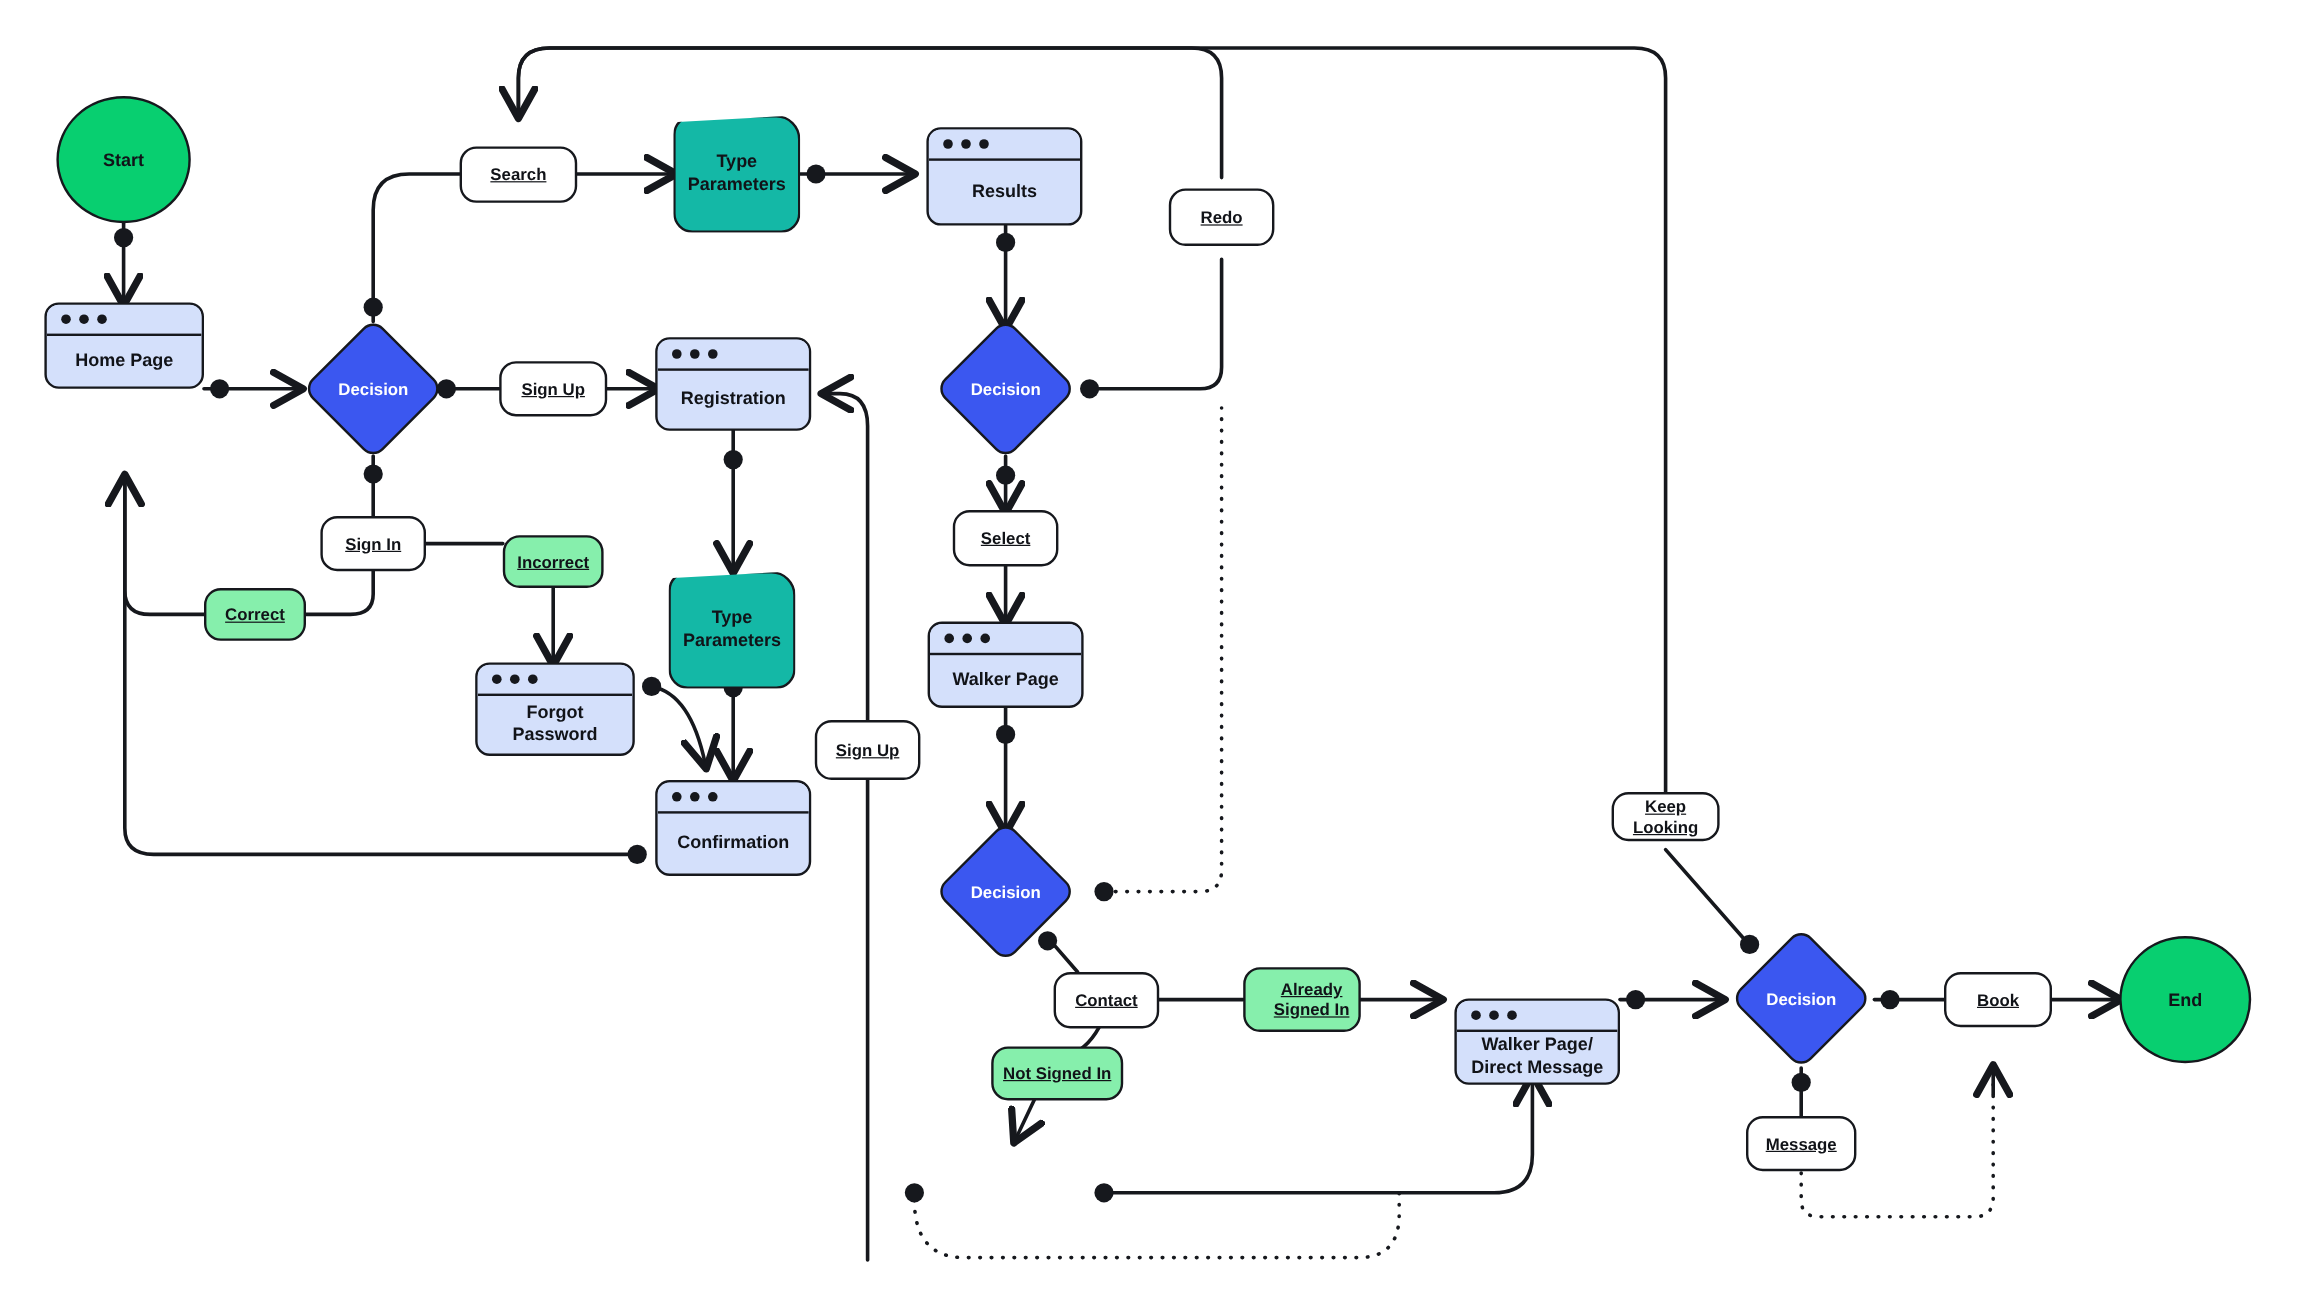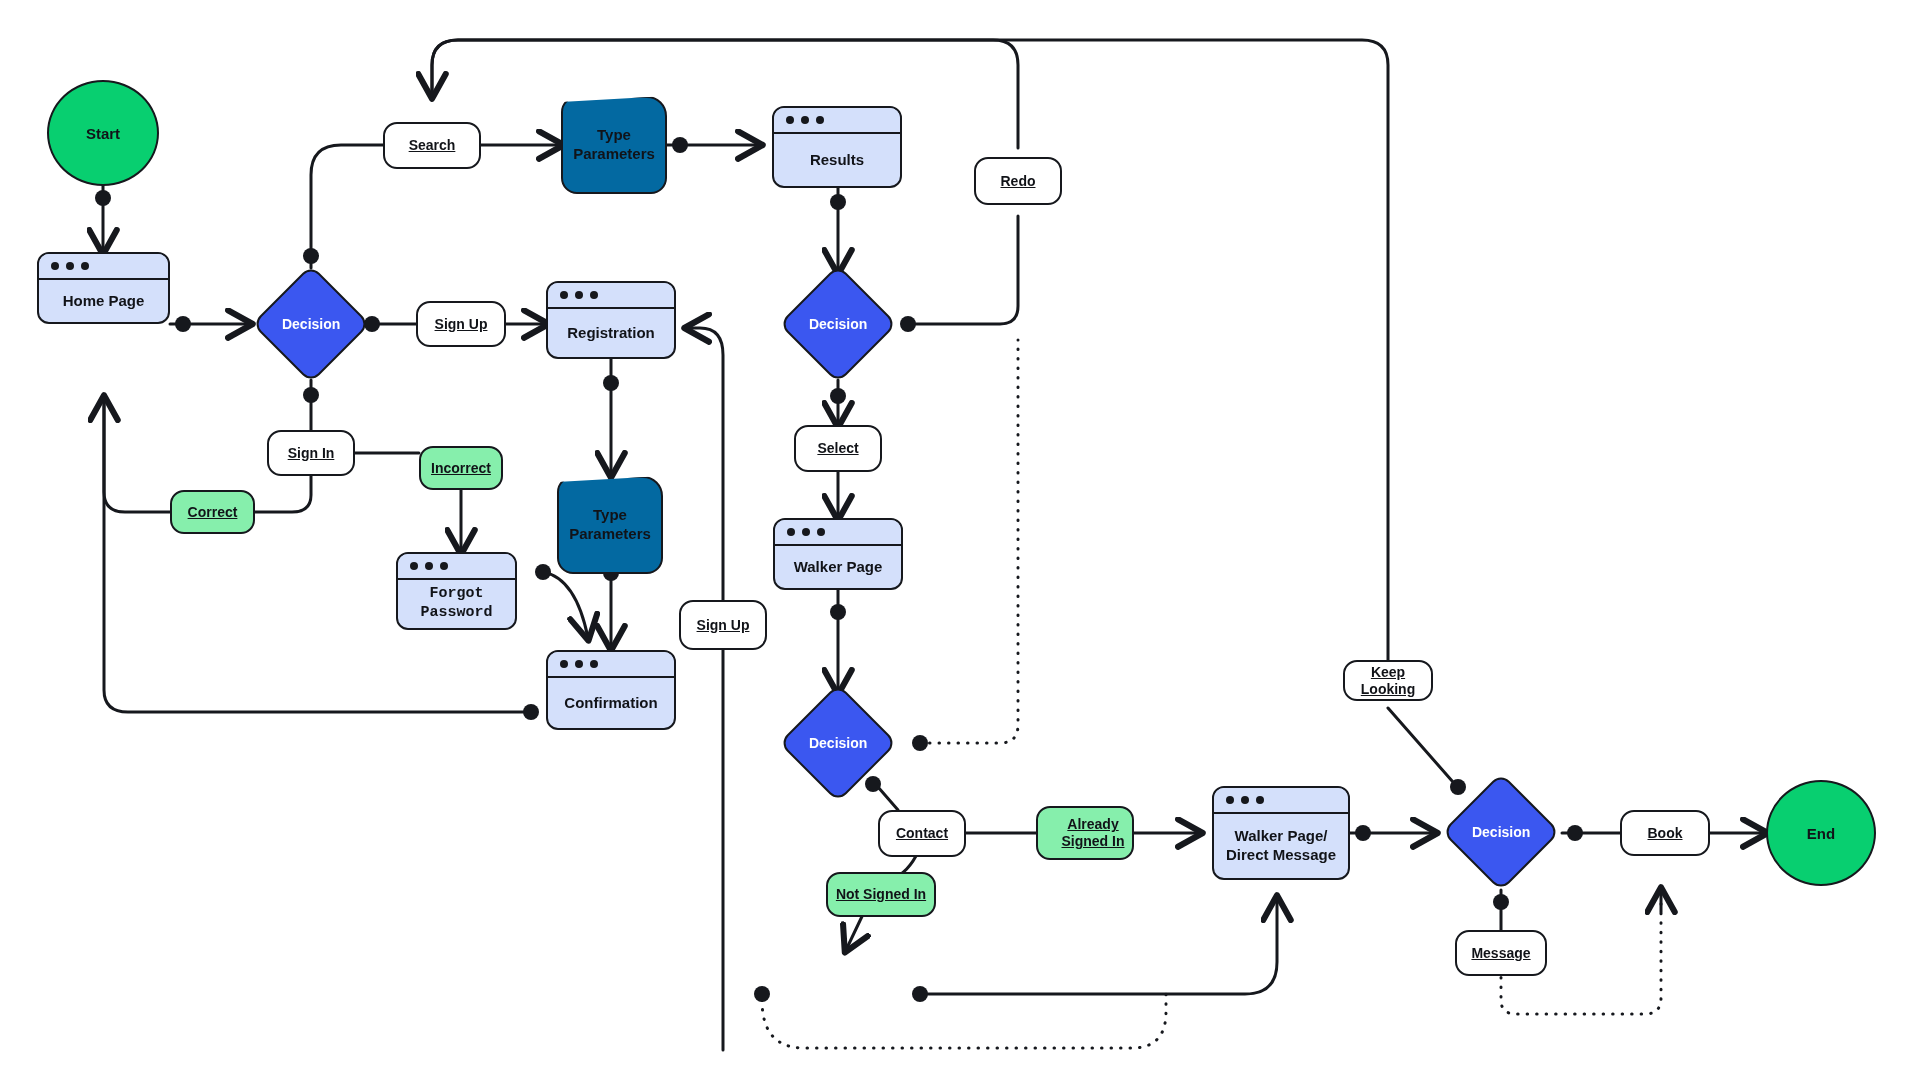--- a/index.html
+++ b/index.html
@@ -24,21 +24,21 @@
   .win .bar i{width:8px;height:8px;border-radius:50%;background:#16181d;display:block;}
   .win .body{flex:1;width:100%;display:flex;align-items:center;justify-content:center;
              font-size:15px;line-height:1.25;padding:2px 6px;box-sizing:border-box;}
 
   
   .diamond{width:84px;height:84px;background:#3b57f0;border:2.5px solid #16181d;
            border-radius:12px;transform:rotate(45deg);}
   .diamond span{transform:rotate(-45deg);color:#fff;font-size:14px;display:block;}
 
   
-  .doc{background:#0369a1;border:2.5px solid #16181d;font-size:15px;line-height:1.25;
+  .doc{background:#14b8a6;border:2.5px solid #16181d;font-size:15px;line-height:1.25;
        border-radius:14px;}
 
   
   .pill{border:2.5px solid #16181d;border-radius:14px;background:#ffffff;
         font-size:14px;line-height:1.2;text-decoration:underline;}
   .pill.pink{background:#86efac;}
 </style>
 </head>
 <body>
 
@@ -217,21 +217,21 @@
   </div>
 
   <div class="node pill pink" style="left:419px;top:446px;width:84px;height:44px;">
     <span>Incorrect</span>
   </div>
 
   <div class="node pill pink" style="left:170px;top:490px;width:85px;height:44px;">
     <span>Correct</span>
   </div>
 
-  <div class="node win" style="left:396px;top:552px;width:121px;height:78px;font-family:Liberation Mono, monospace;">
+  <div class="node win" style="left:396px;top:552px;width:133px;height:78px;">
     <div class="bar">
         <i></i>
         <i></i>
         <i></i>
       </div>
     <div class="body">Forgot Password</div>
   </div>
 
   <div class="node doc" style="left:557px;top:476px;width:106px;height:98px;flex-direction:column;
        border-radius:16px 20px 16px 16px;clip-path:polygon(0 6%,100% 0,100% 100%,0 100%);">
@@ -280,21 +280,21 @@
   <div class="node pill pink" style="left:1036px;top:806px;width:98px;height:54px;flex-direction:column;padding-left:16px;">
     <span>Already</span>
     <span>Signed In</span>
   </div>
 
   <div class="node pill pink" style="left:826px;top:872px;width:110px;height:45px;">
     <span>Not Signed In</span>
   </div>
 
 
-  <div class="node win" style="left:1212px;top:786px;width:138px;height:94px;">
+  <div class="node win" style="left:1212px;top:832px;width:138px;height:72px;">
     <div class="bar">
         <i></i>
         <i></i>
         <i></i>
       </div>
     <div class="body" style="flex-direction:column;">
       <span>Walker Page/</span>
       <span>Direct Message</span>
     </div>
   </div>

